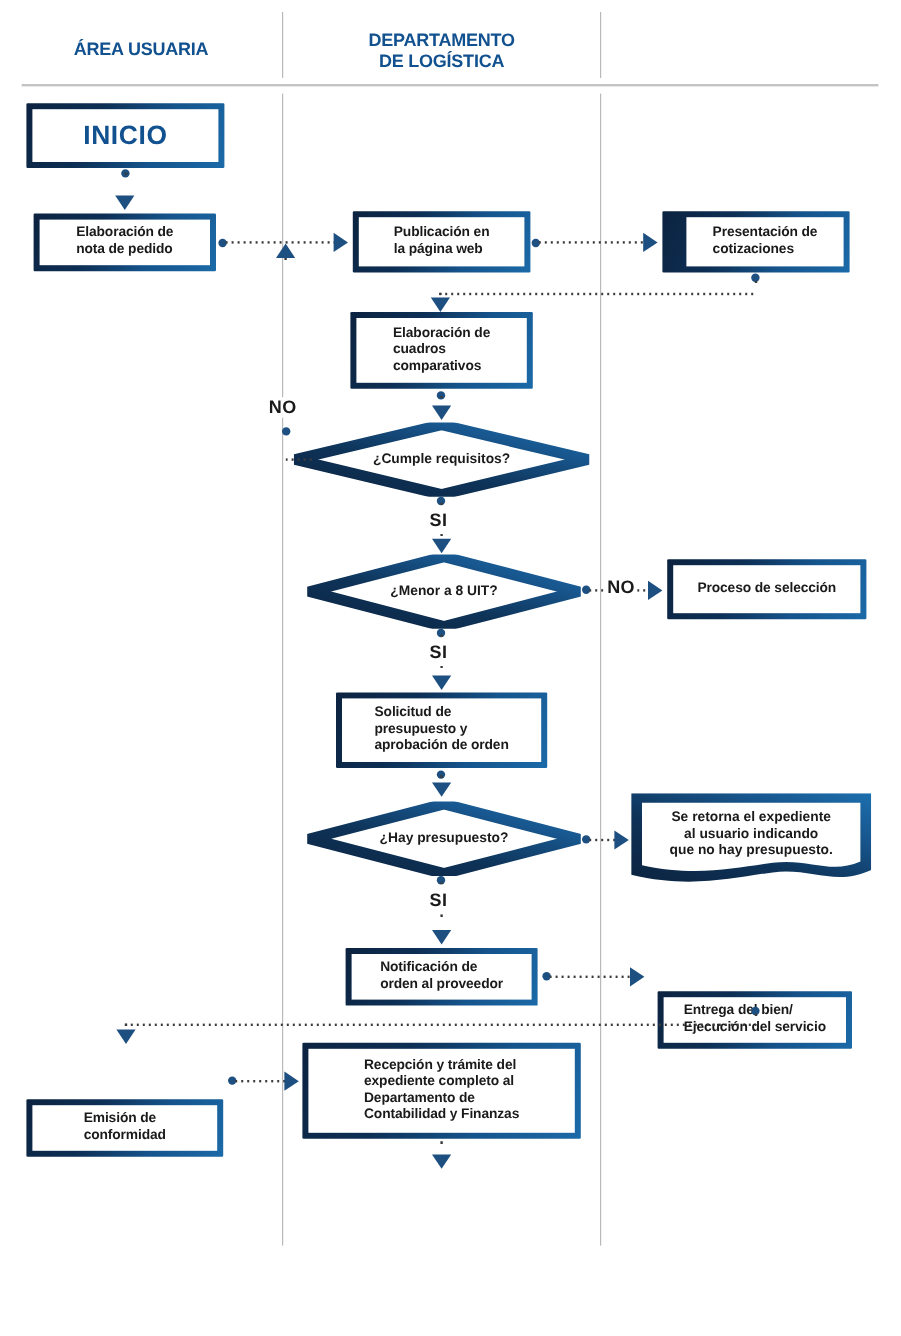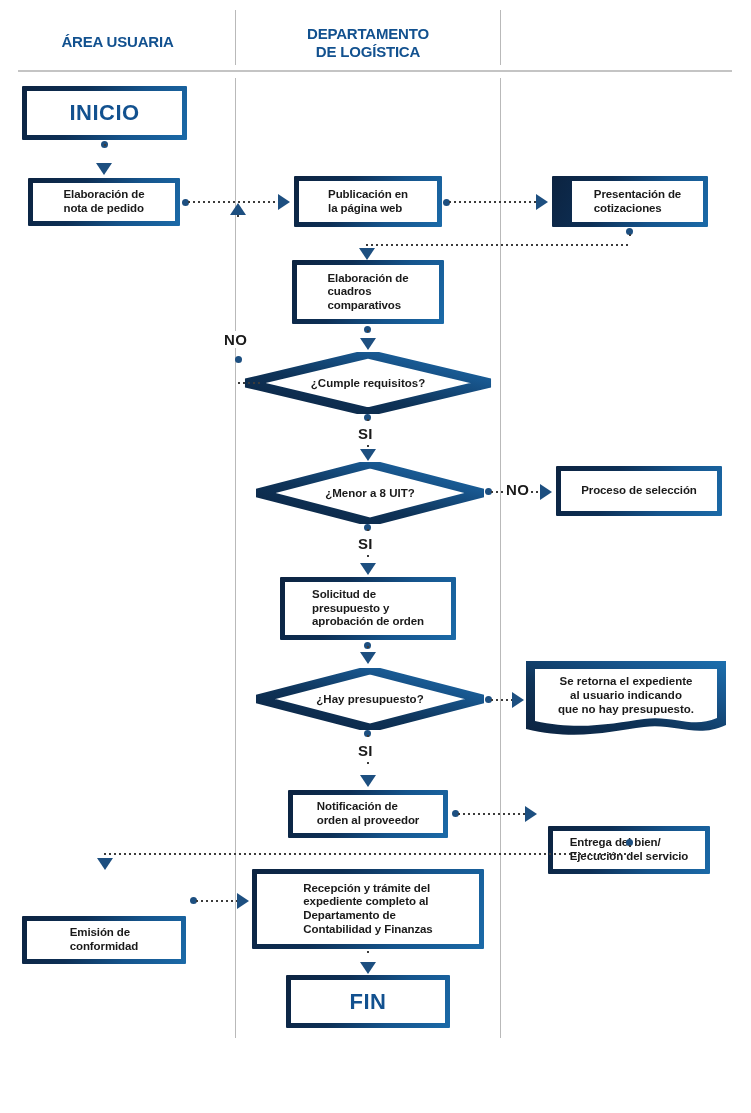--- a/index.html
+++ b/index.html
@@ -333,25 +333,20 @@
     <div class="inner">
       <div>
         <div>Recepción y trámite del</div>
         <div>expediente completo al</div>
         <div>Departamento de</div>
         <div>Contabilidad y Finanzas</div>
       </div>
     </div>
   </div>
 
-  <div class="node terminal" style="left:286px; top:975px; width:164px; height:53px;">
-    <div class="inner">
-      <span>FIN</span>
-    </div>
-  </div>
 
   <div class="dot" style="left:101px; top:141px;"></div>
   <div class="conn-v" style="left:103.5px; top:144px; height:20px;"></div>
   <div class="arrow down" style="left:96px; top:163px;"></div>
 
   <div class="dot" style="left:182px; top:198.5px;"></div>
   <div class="conn-h" style="left:188px; top:201px; width:91px;"></div>
   <div class="arrow right" style="left:278px; top:194px;"></div>
 
   <div class="dot" style="left:443px; top:198.5px;"></div>

